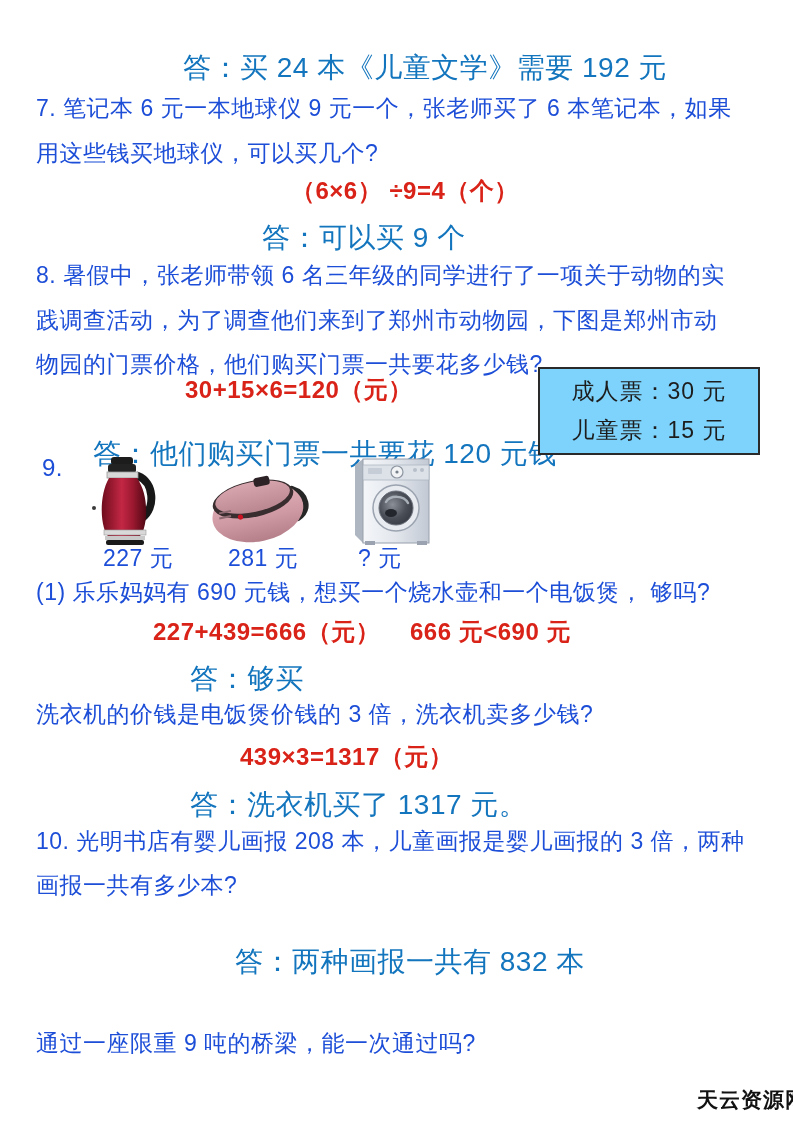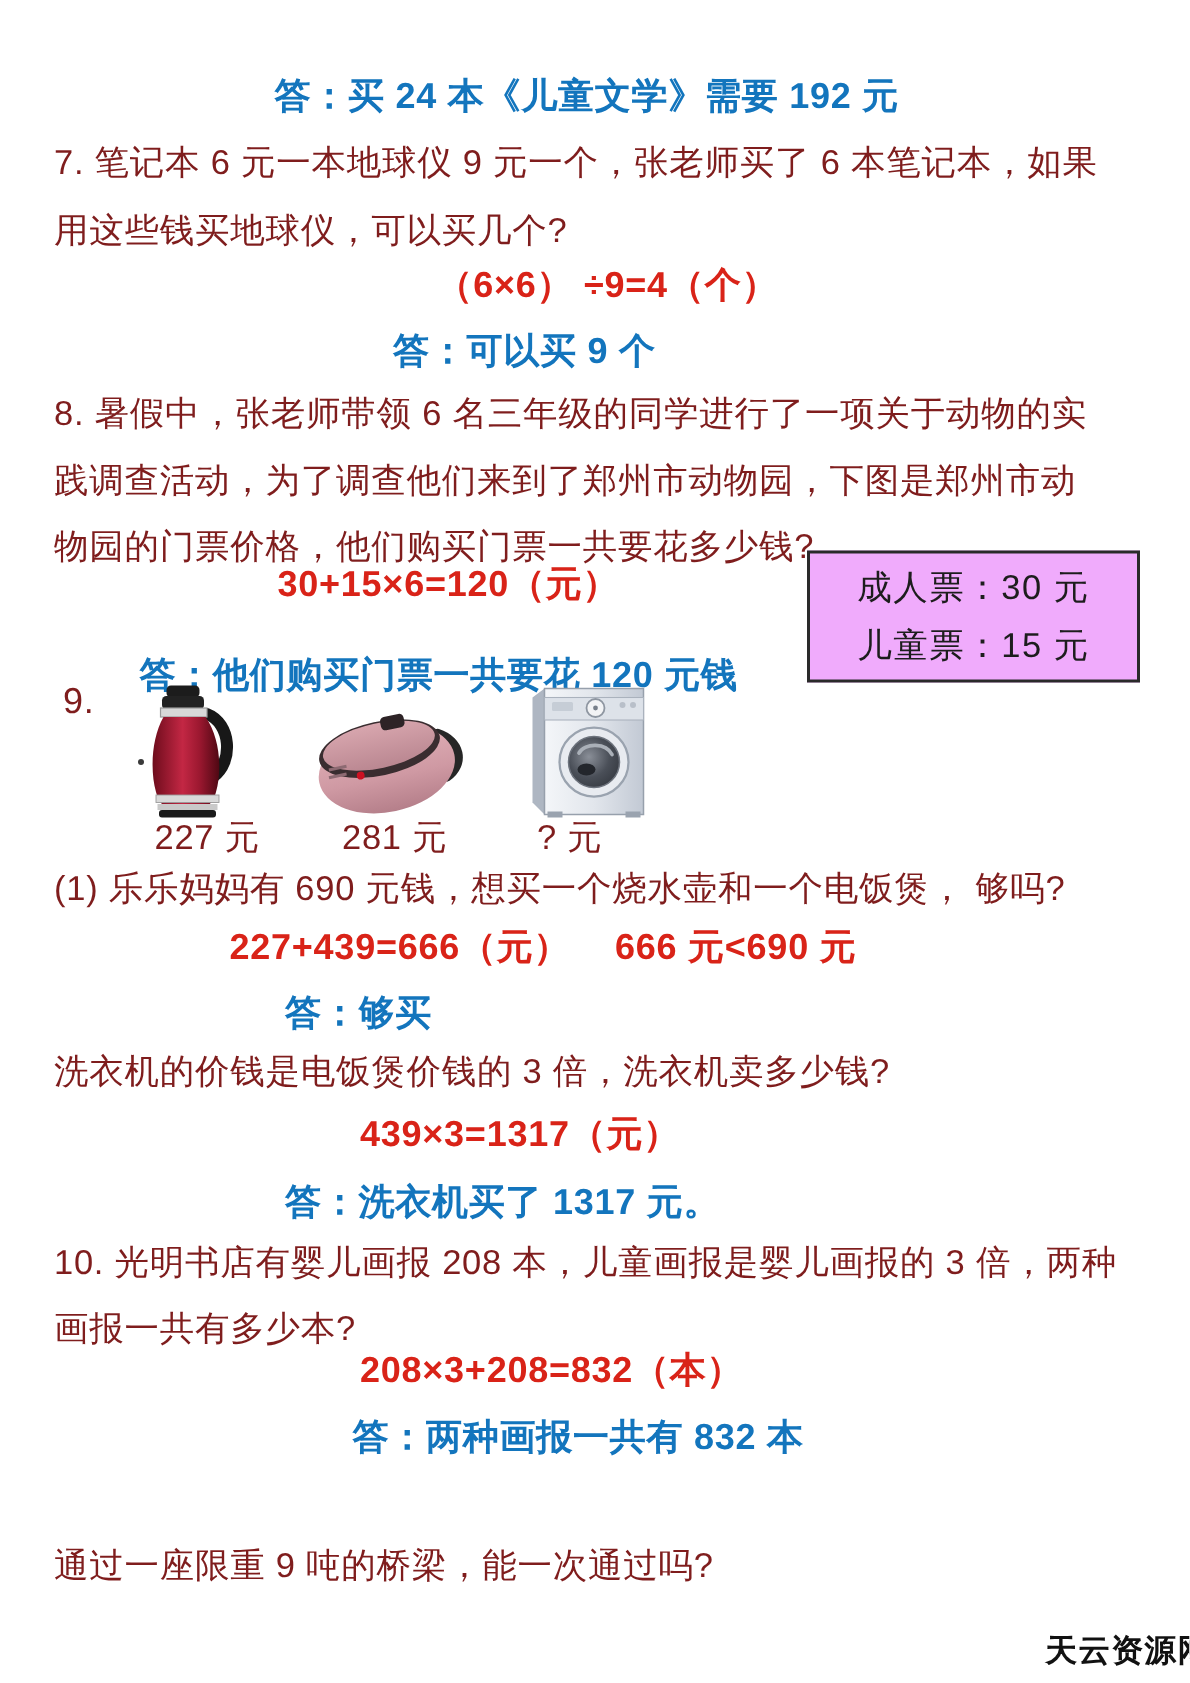--- a/index.html
+++ b/index.html
@@ -10,29 +10,29 @@
     height: 1122px;
     background: #ffffff;
     overflow: hidden;
     font-family: "Liberation Sans", sans-serif;
   }
   .line {
     position: absolute;
     white-space: nowrap;
     line-height: 1.25;
   }
-  .black  { color: #7f1d1d; font-size: 23px; letter-spacing: 0.5px; }
-  .blue   { color: #1375bd; font-size: 24px; font-weight: bold; letter-spacing: 0.5px; }
+  .black  { color: #1d4ed8; font-size: 23px; letter-spacing: 0.5px; }
+  .blue   { color: #1375bd; font-size: 28px; font-weight: normal; letter-spacing: 0.5px; }
   .red    { color: #d92318; font-size: 24px; font-weight: bold; letter-spacing: 0.5px; }
   .ticket-box {
     position: absolute;
     left: 538px; top: 367px;
     width: 218px; height: 84px;
     border: 2px solid #2a2a2a;
-    background: #f0abfc;
+    background: #7dd3fc;
     display: flex;
     flex-direction: column;
     justify-content: space-evenly;
     align-items: center;
   }
   .ticket-box .row { color: #1d1d1d; font-size: 23px; letter-spacing: 1px; white-space: nowrap; }
   .img-wrap { position: absolute; }
   .stray-dot {
     position: absolute;
     left: 92px; top: 506px;
@@ -178,20 +178,19 @@
   <div class="line black" style="left:36px; top:578px;">(1) 乐乐妈妈有 690 元钱，想买一个烧水壶和一个电饭煲， 够吗?</div>
   <div class="line red" style="left:153px; top:617px;">227+439=666（元）</div>
   <div class="line red" style="left:410px; top:617px;">666 元&lt;690 元</div>
   <div class="line blue" style="left:190px; top:661px;">答：够买</div>
   <div class="line black" style="left:36px; top:700px;">洗衣机的价钱是电饭煲价钱的 3 倍，洗衣机卖多少钱?</div>
   <div class="line red" style="left:240px; top:742px;">439×3=1317（元）</div>
   <div class="line blue" style="left:190px; top:787px;">答：洗衣机买了 1317 元。</div>
 
   <div class="line black" style="left:36px; top:827px;">10. 光明书店有婴儿画报 208 本，儿童画报是婴儿画报的 3 倍，两种</div>
   <div class="line black" style="left:36px; top:871px;">画报一共有多少本?</div>
-  <div class="line red" style="left:240px; top:899px;">208×3+208=832（本）</div>
   <div class="line blue" style="left:235px; top:944px;">答：两种画报一共有 832 本</div>
 
   <div class="line black" style="left:36px; top:1029px;">通过一座限重 9 吨的桥梁，能一次通过吗?</div>
 
   <div class="watermark">天云资源网</div>
 
 </div>
 
 </body></html>

